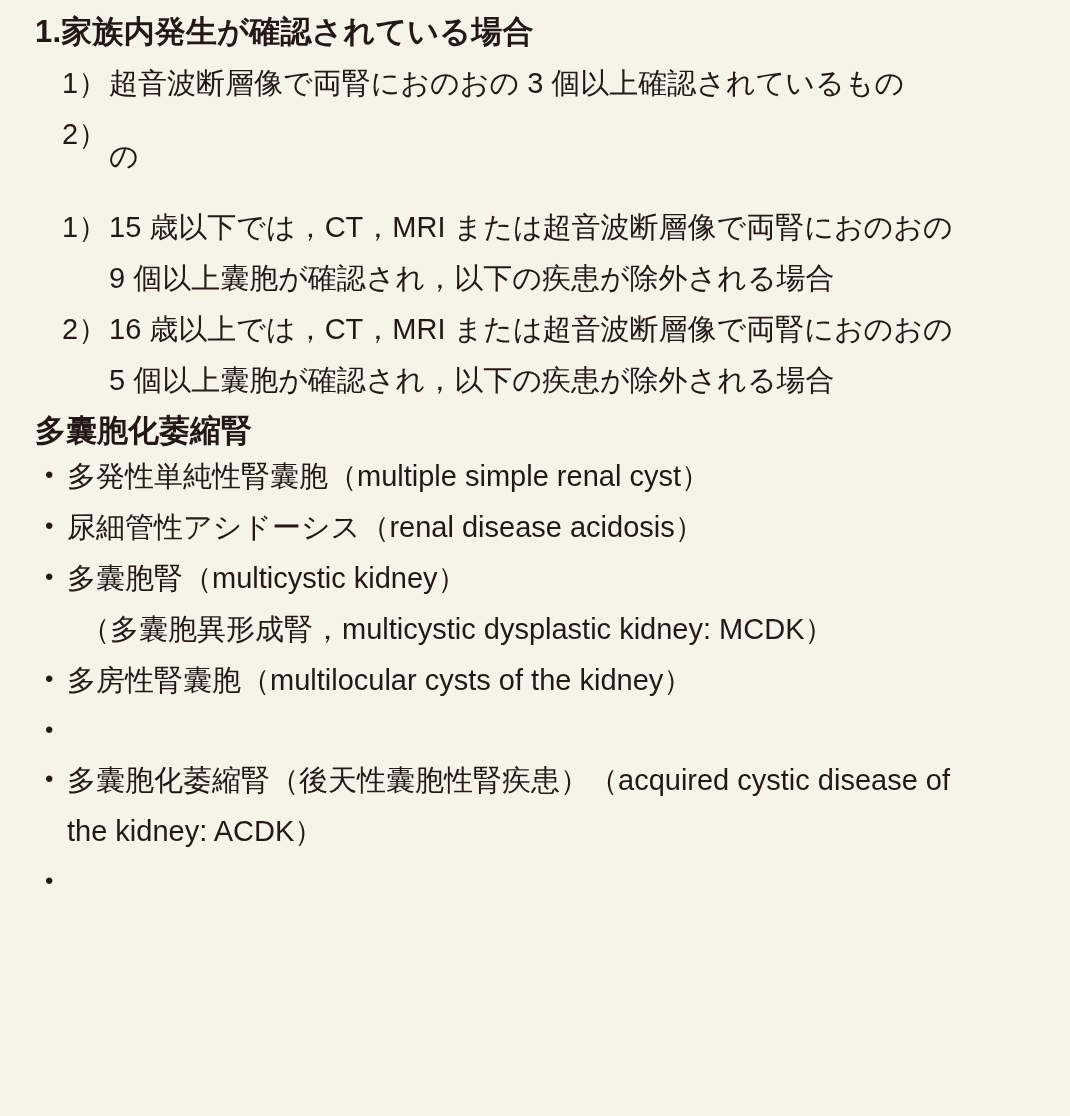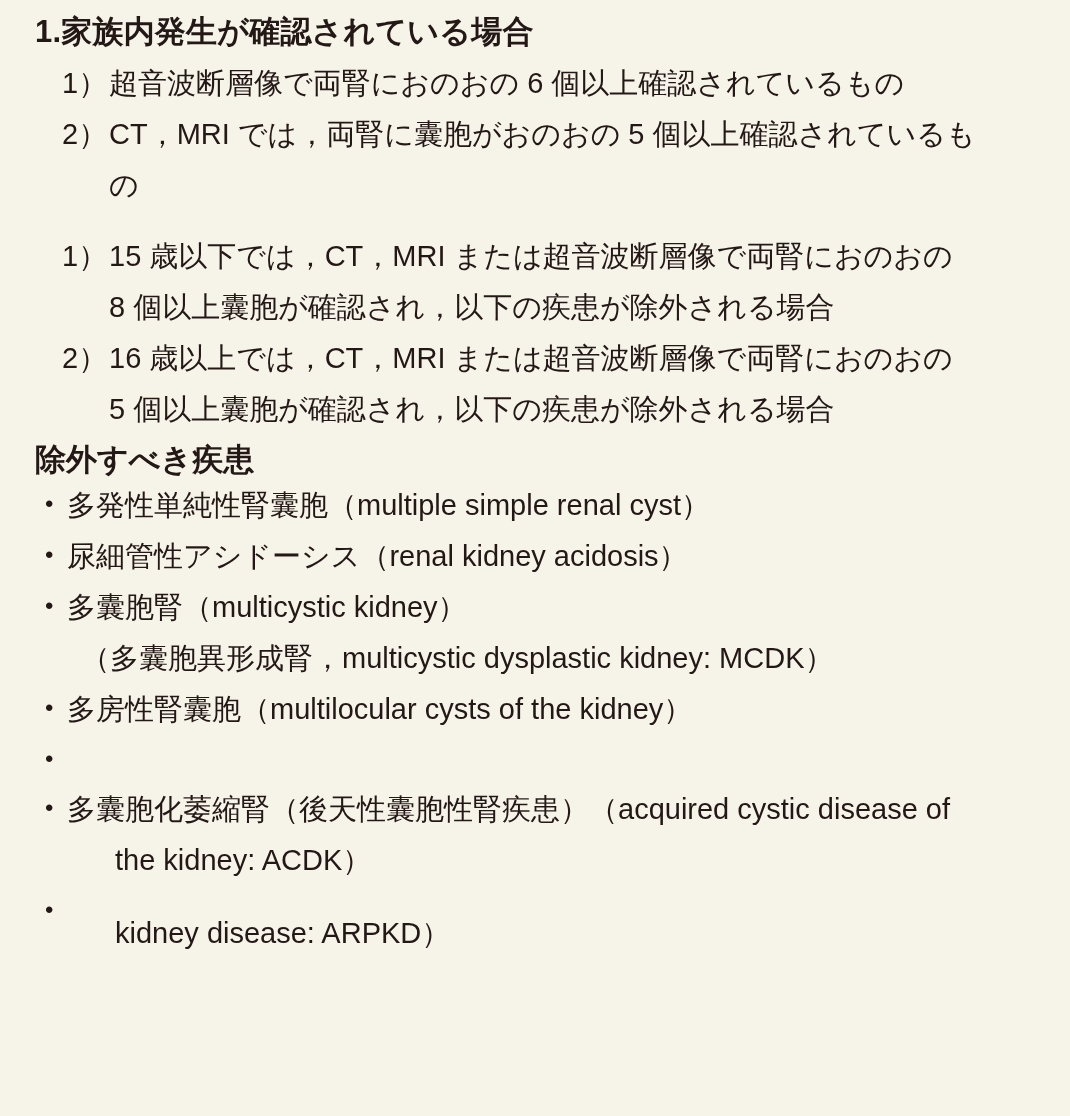--- a/index.html
+++ b/index.html
@@ -105,97 +105,95 @@
   }
   .bullet-row .txt .ln {
     display: block;
     white-space: nowrap;
   }
   .bullet-row .txt .ln.cont {
     padding-left: 14px;
   }
   .bullet-row .txt .ln.cont2 {
     padding-left: 0;
-    margin-left: 48px;
   }
 </style>
 </head>
 <body>
 
 <div class="page">
 
   <div class="section-heading">
     <span class="num">1.</span><span>家族内発生が確認されている場合</span>
   </div>
 
   <div class="gap-18"></div>
 
   <div class="sub-item">
     <span class="marker">1）</span>
     <span class="body">
-      <span class="ln">超音波断層像で両腎におのおの 6 個以上確認されているもの</span>
+      <span class="ln">超音波断層像で両腎におのおの 3 個以上確認されているもの</span>
     </span>
   </div>
 
   <div class="gap-22"></div>
 
   <div class="sub-item">
     <span class="marker">2）</span>
     <span class="body">
-      <span class="ln">CT，MRI では，両腎に囊胞がおのおの 5 個以上確認されているも</span>
       <span style="display:block;height:22px"></span>
       <span class="ln">の</span>
     </span>
   </div>
 
   <div class="gap-22"></div>
 
 
   <div class="gap-20"></div>
 
   <div class="sub-item">
     <span class="marker">1）</span>
     <span class="body">
       <span class="ln">15 歳以下では，CT，MRI または超音波断層像で両腎におのおの</span>
       <span style="display:block;height:22px"></span>
-      <span class="ln">8 個以上囊胞が確認され，以下の疾患が除外される場合</span>
+      <span class="ln">9 個以上囊胞が確認され，以下の疾患が除外される場合</span>
     </span>
   </div>
 
   <div class="gap-22"></div>
 
   <div class="sub-item">
     <span class="marker">2）</span>
     <span class="body">
       <span class="ln">16 歳以上では，CT，MRI または超音波断層像で両腎におのおの</span>
       <span style="display:block;height:22px"></span>
       <span class="ln">5 個以上囊胞が確認され，以下の疾患が除外される場合</span>
     </span>
   </div>
 
   <div class="gap-20"></div>
 
-  <div class="excl-heading">除外すべき疾患</div>
+  <div class="excl-heading">多囊胞化萎縮腎</div>
 
   <div class="gap-16"></div>
 
   <div class="bullet-list">
 
     <div class="bullet-row">
       <span class="dot">•</span>
       <span class="txt">
         <span class="ln">多発性単純性腎囊胞（multiple simple renal cyst）</span>
       </span>
     </div>
     <div class="gap-22"></div>
 
     <div class="bullet-row">
       <span class="dot">•</span>
       <span class="txt">
-        <span class="ln">尿細管性アシドーシス（renal kidney acidosis）</span>
+        <span class="ln">尿細管性アシドーシス（renal disease acidosis）</span>
       </span>
     </div>
     <div class="gap-22"></div>
 
     <div class="bullet-row">
       <span class="dot">•</span>
       <span class="txt">
         <span class="ln">多囊胞腎（multicystic kidney）</span>
         <span style="display:block;height:22px"></span>
         <span class="ln cont">（多囊胞異形成腎，multicystic dysplastic kidney: MCDK）</span>
@@ -226,18 +224,17 @@
         <span style="display:block;height:22px"></span>
         <span class="ln cont2">the kidney: ACDK）</span>
       </span>
     </div>
     <div class="gap-22"></div>
 
     <div class="bullet-row">
       <span class="dot">•</span>
       <span class="txt">
         <span style="display:block;height:22px"></span>
-        <span class="ln cont2">kidney disease: ARPKD）</span>
       </span>
     </div>
 
   </div>
 </div>
 
 </body></html>

